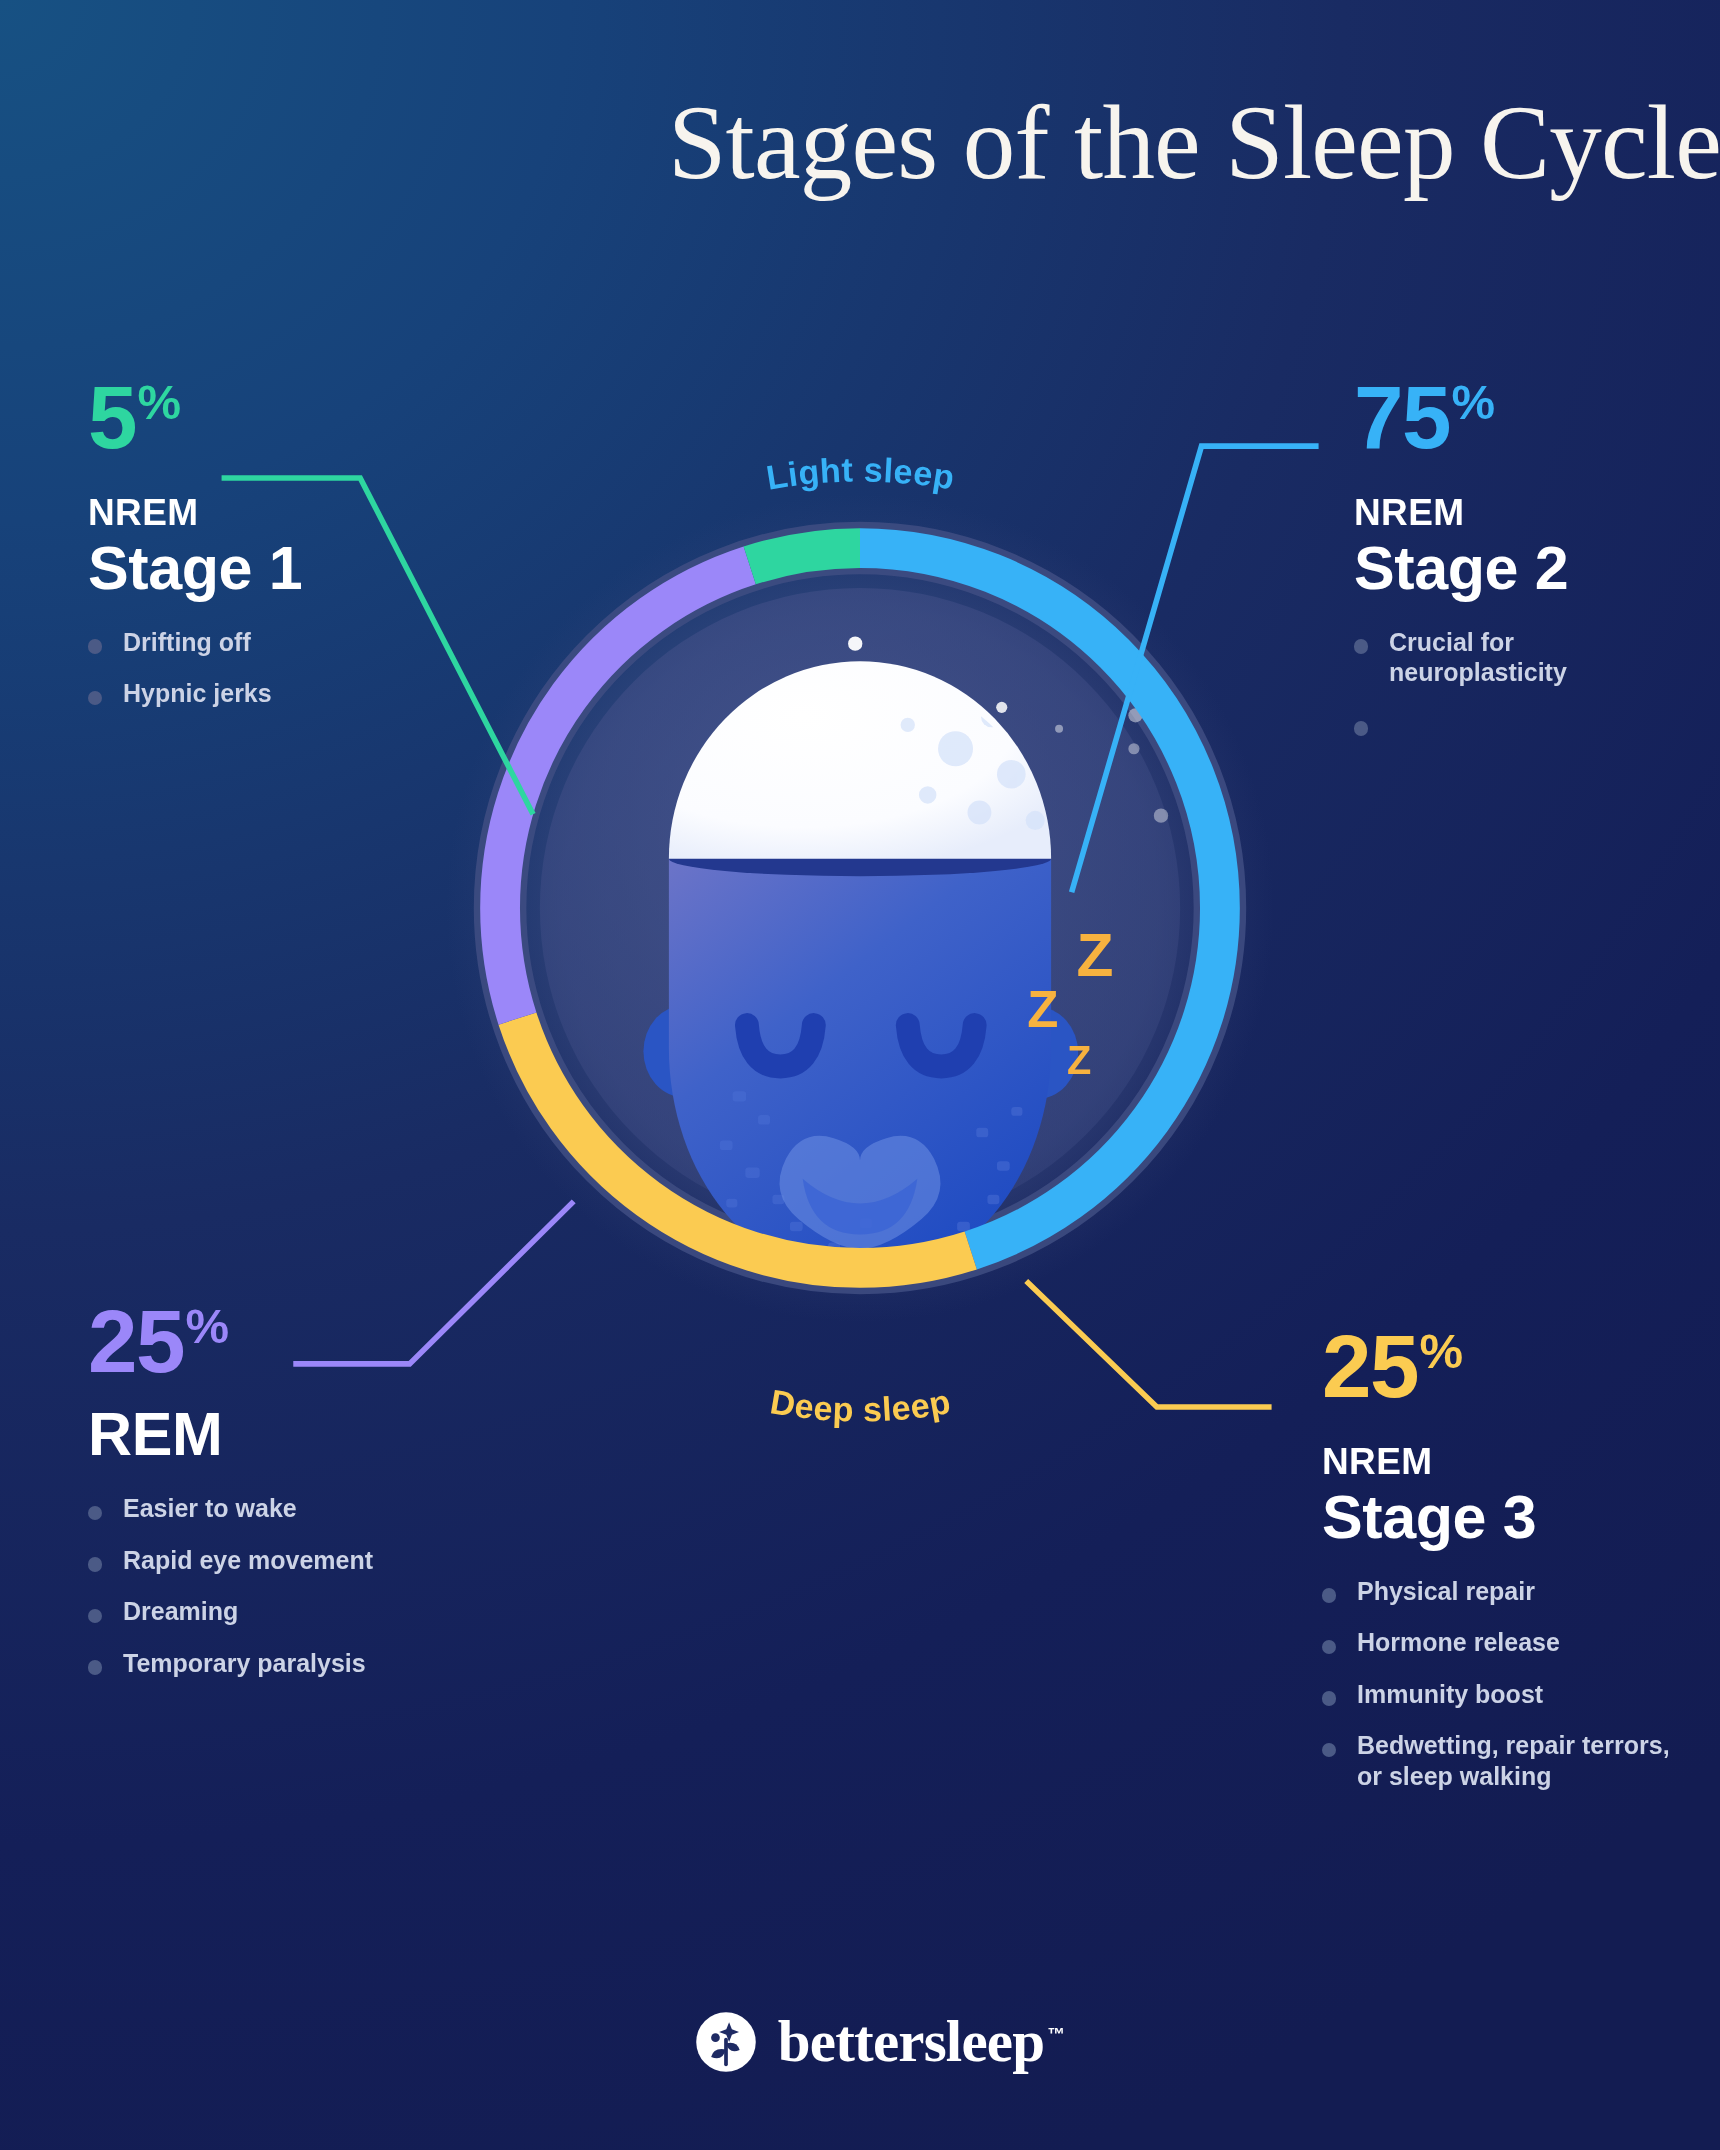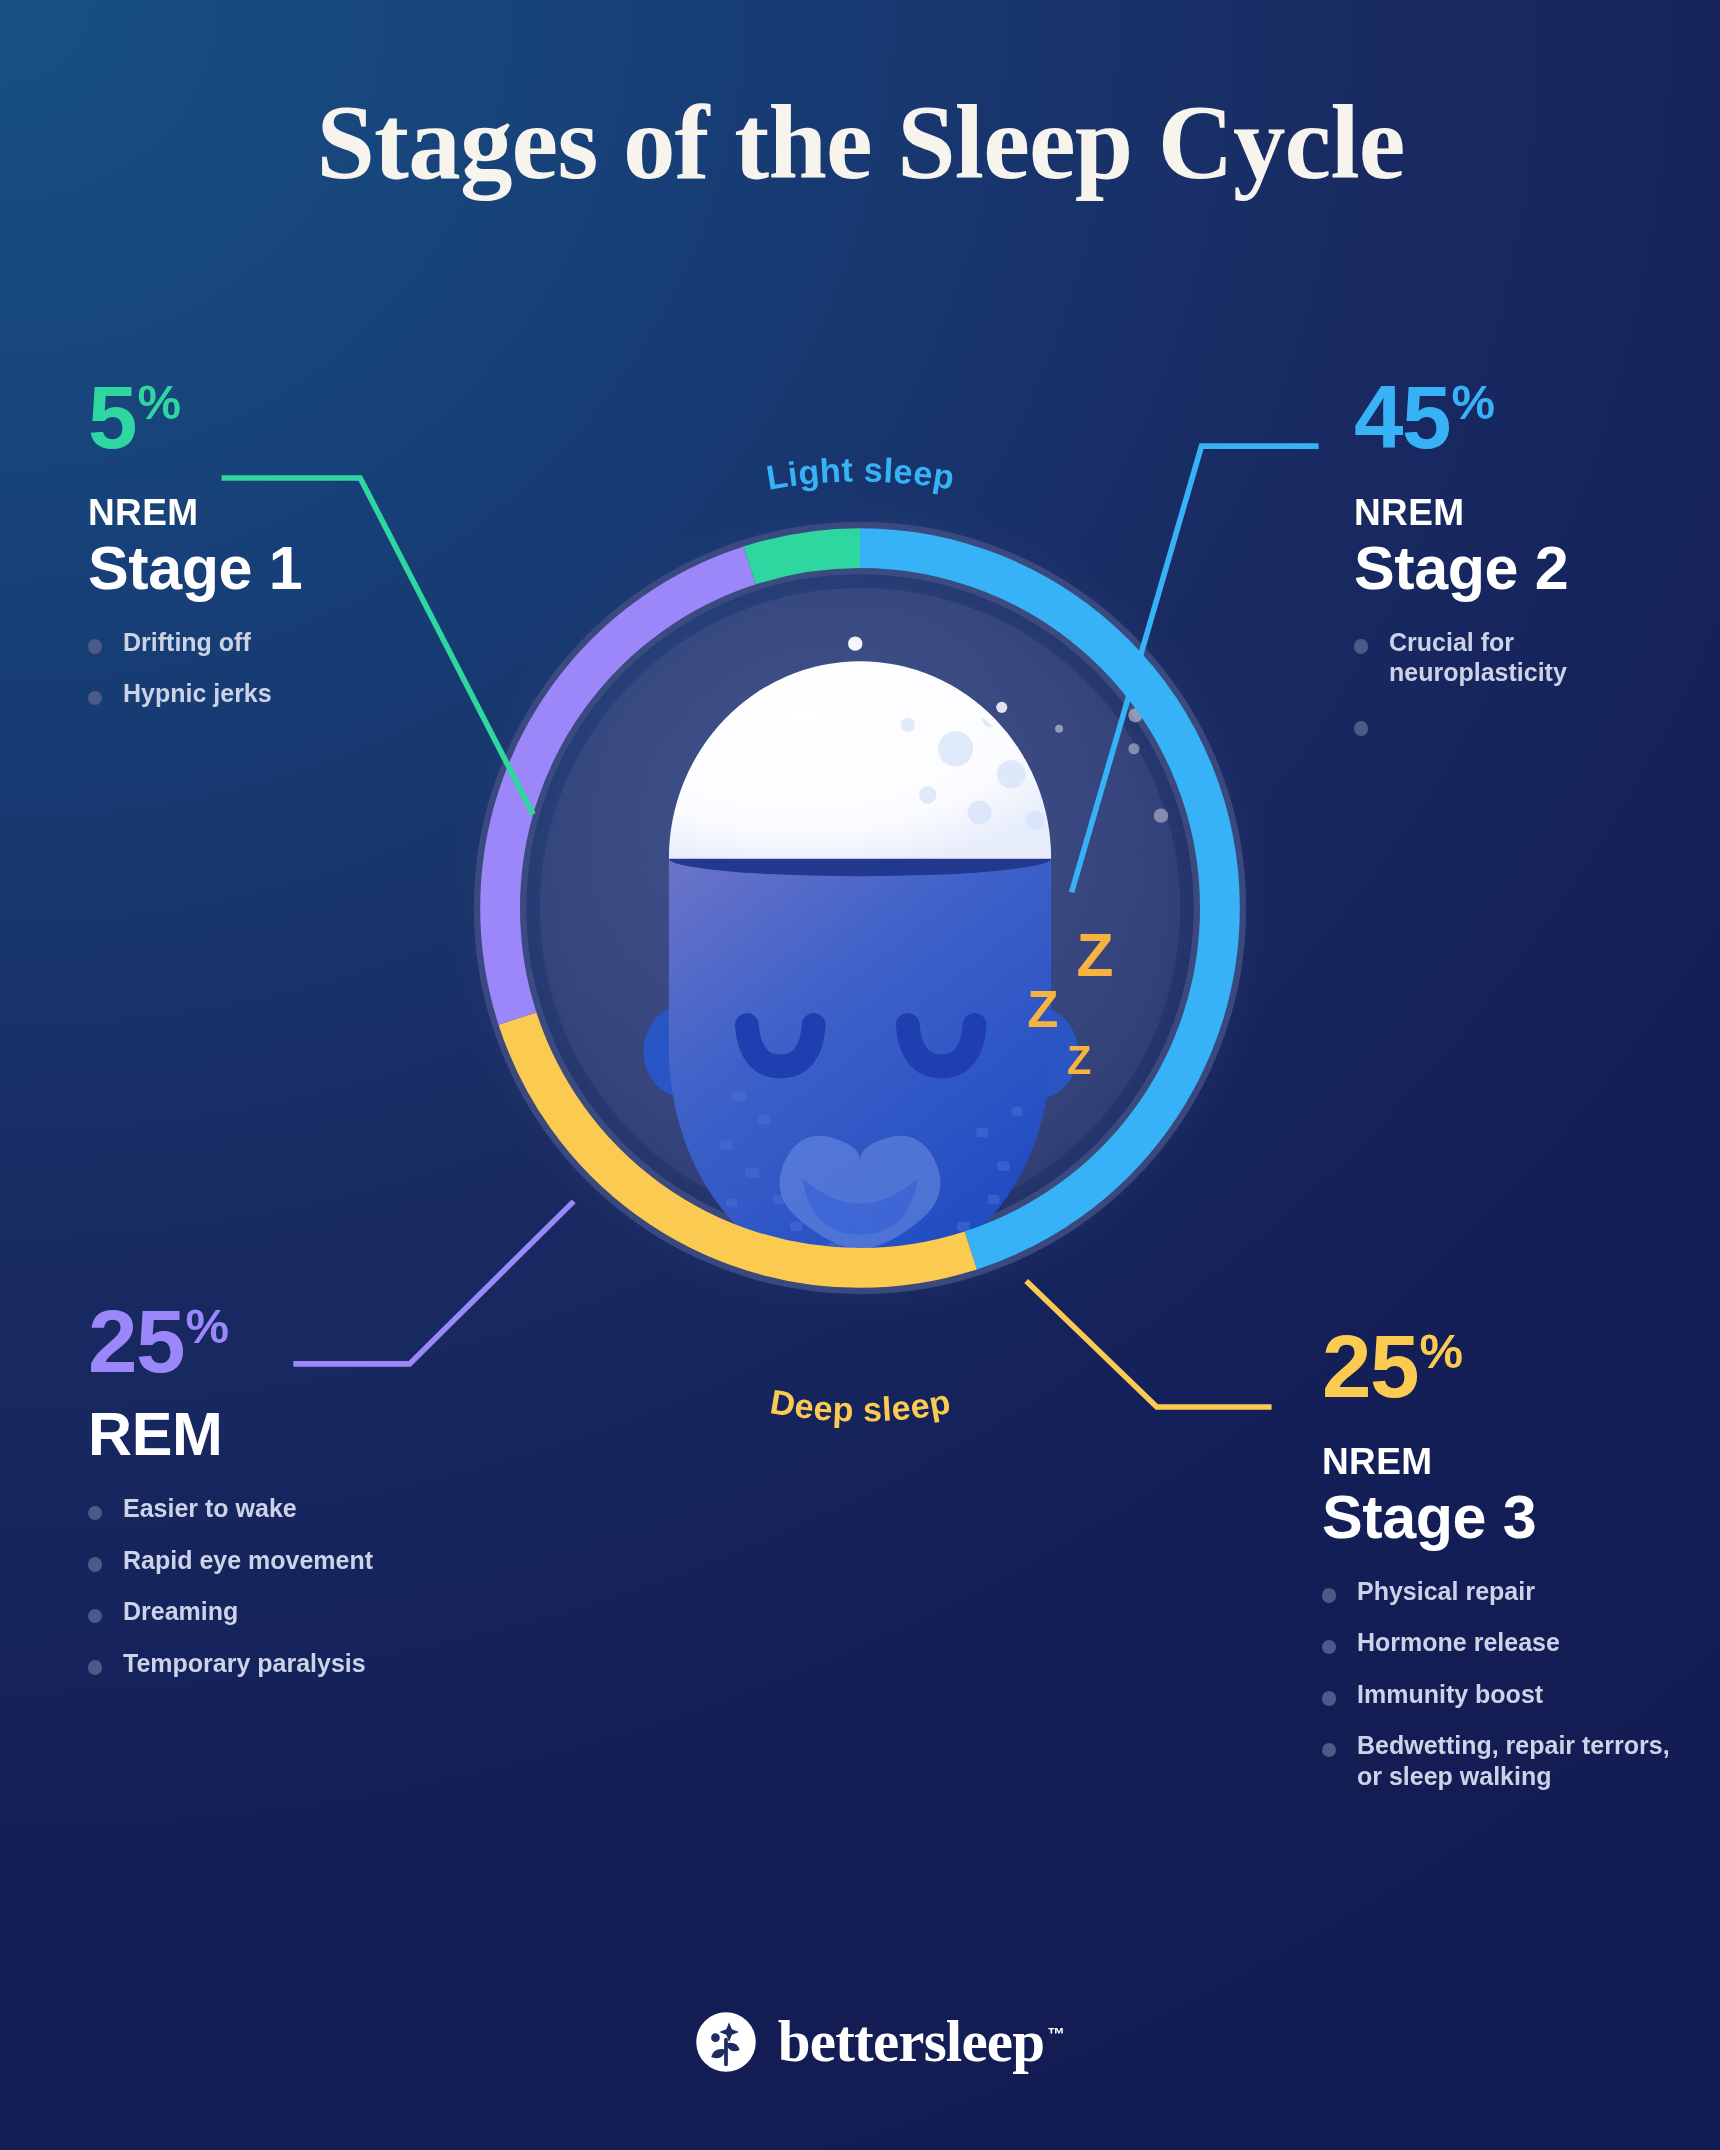--- a/index.html
+++ b/index.html
@@ -11,23 +11,23 @@
   .stage{
     position:relative;width:1721px;height:2151px;
     background:
       radial-gradient(150% 110% at 0% 0%, #175183 0%, #17427a 22%, #192b63 52%, #141f58 78%, #131c52 100%);
     overflow:hidden;
   }
 
   
   .title{
     position:absolute;left:0;top:88px;width:1721px;
-    text-align:center;
+    text-align:right;
     font-family:"Liberation Serif", serif;
-    font-weight:700;
+    font-weight:400;
     font-size:105px;
     letter-spacing:-0.8px;
     color:#f7f4ee;
     line-height:1.05;
   }
 
   
   .ring-wrap{position:absolute;left:430px;top:478px;width:860px;height:860px;}
   .ring-svg{position:absolute;left:0;top:0;width:860px;height:860px;}
 
@@ -254,21 +254,21 @@
     <div class="nrem">NREM</div>
     <div class="stagename">Stage 1</div>
     <ul class="bullets">
       <li><span class="dot"></span><span>Drifting off</span></li>
       <li><span class="dot"></span><span>Hypnic jerks</span></li>
     </ul>
   </div>
 
   <div class="block" id="b-stage2">
     <div class="pct" style="color:#37b2f7">
-      <span>45</span>
+      <span>75</span>
       <span class="sym">%</span>
     </div>
     <div class="nrem">NREM</div>
     <div class="stagename">Stage 2</div>
     <ul class="bullets">
       <li><span class="dot"></span><span>Crucial for neuroplasticity</span></li>
       <li><span class="dot"></span></li>
     </ul>
   </div>
 

